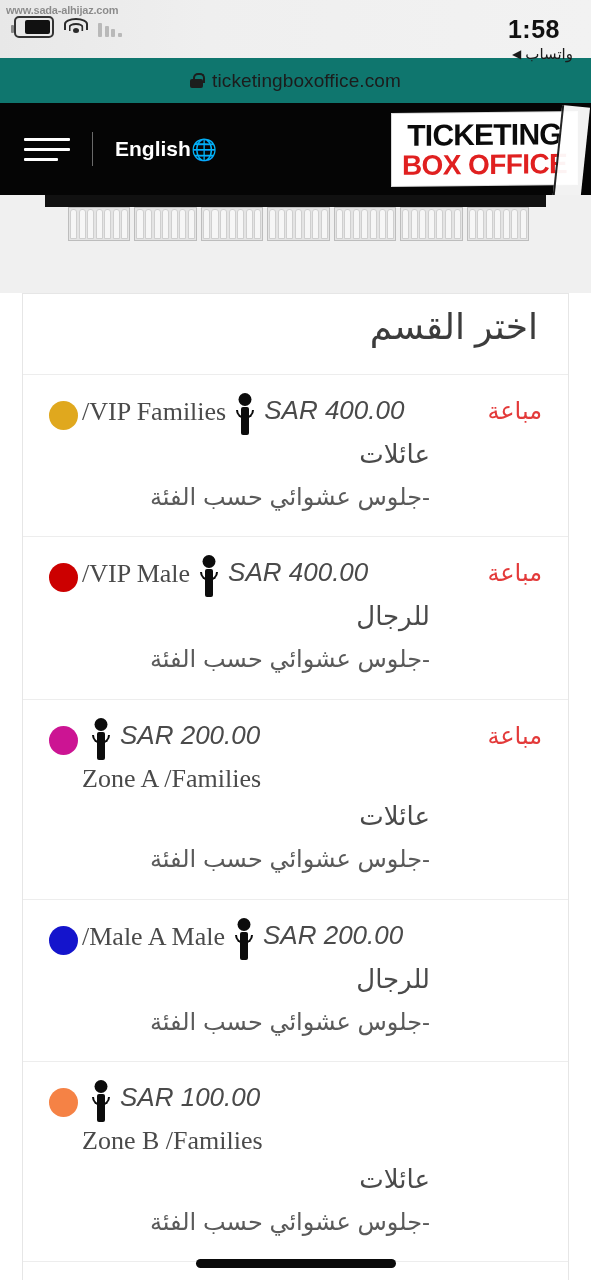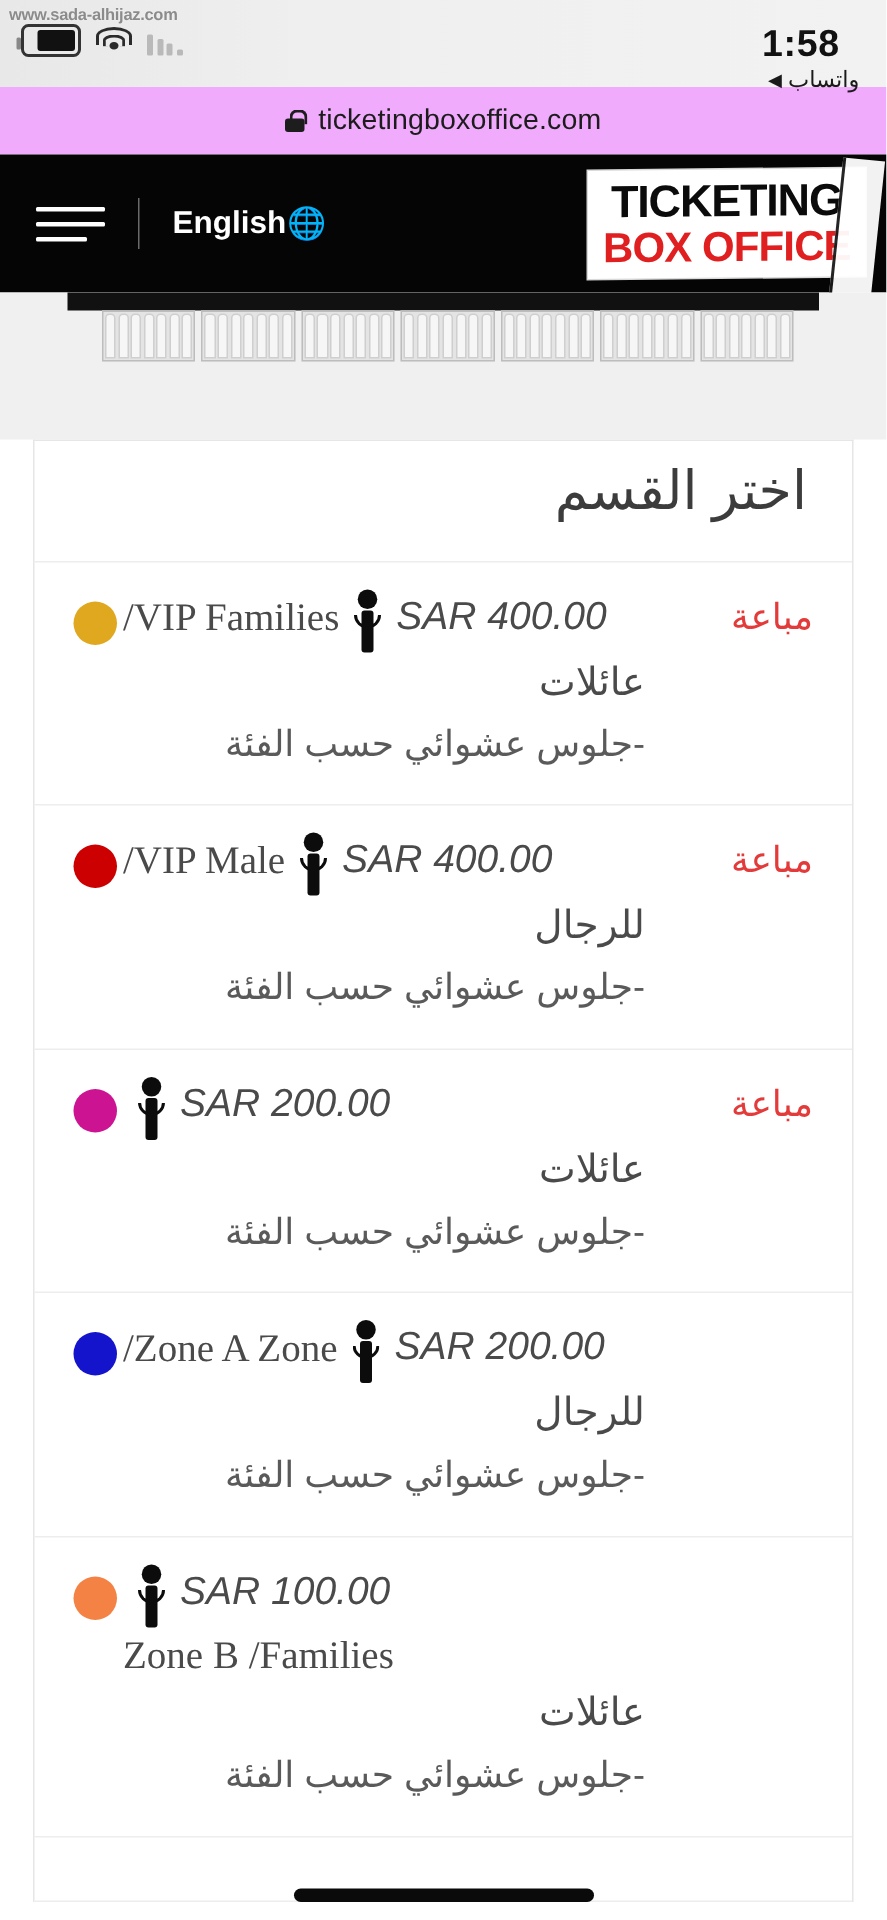--- a/index.html
+++ b/index.html
@@ -51,21 +51,21 @@
   .watermark{
     position:absolute; left:6px; top:4px;
     font-size:11px; font-weight:700; color:#7b7b7b;
     letter-spacing:-.2px; font-family:"Liberation Sans",sans-serif;
     text-shadow:0 0 1px rgba(255,255,255,.6);
     direction:ltr; opacity:.85;
   }
 
   
   .urlbar{
-    height:45px; background:#f0abfc;
+    height:45px; background:#0f766e;
     display:flex; align-items:center; justify-content:center; gap:9px;
     direction:ltr;
   }
   .lock{ width:13px;height:15px;position:relative;}
   .lock::before{
     content:"";position:absolute;left:2.5px;top:0;width:8px;height:8px;
     border:2.2px solid #1d1d1d;border-bottom:none;border-radius:5px 5px 0 0;
   }
   .lock::after{
     content:"";position:absolute;left:0;bottom:0;width:13px;height:9px;
@@ -337,37 +337,38 @@
       <div class="zone-row">
         <div class="soldout">مباعة</div>
         <div class="zone-main">
           <div class="zone-line1">
             <div class="price">SAR 200.00</div>
             <div class="person">
               <span class="head"></span>
               <span class="arms"></span>
               <span class="body"></span>
             </div>
+            <div class="zone-name">Zone A /Families</div>
           </div>
           <div class="sub-ar">عائلات</div>
           <div class="note">-جلوس عشوائي حسب الفئة</div>
         </div>
         <div class="dot" style="background: rgb(204, 20, 147);"></div>
       </div>
       <div class="zone-row">
         <div class="soldout"></div>
         <div class="zone-main">
           <div class="zone-line1">
             <div class="price">SAR 200.00</div>
             <div class="person">
               <span class="head"></span>
               <span class="arms"></span>
               <span class="body"></span>
             </div>
-            <div class="zone-name">/Zone A Zone</div>
+            <div class="zone-name">/Male A Male</div>
           </div>
           <div class="sub-ar">للرجال</div>
           <div class="note">-جلوس عشوائي حسب الفئة</div>
         </div>
         <div class="dot" style="background: rgb(20, 20, 204);"></div>
       </div>
       <div class="zone-row">
         <div class="soldout"></div>
         <div class="zone-main">
           <div class="zone-line1">

